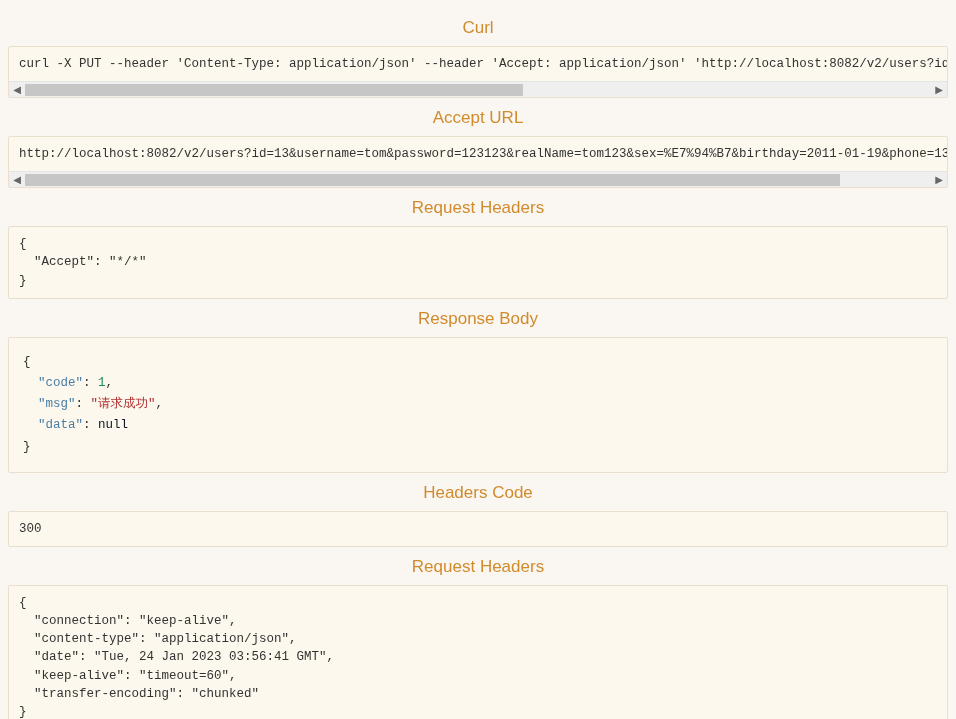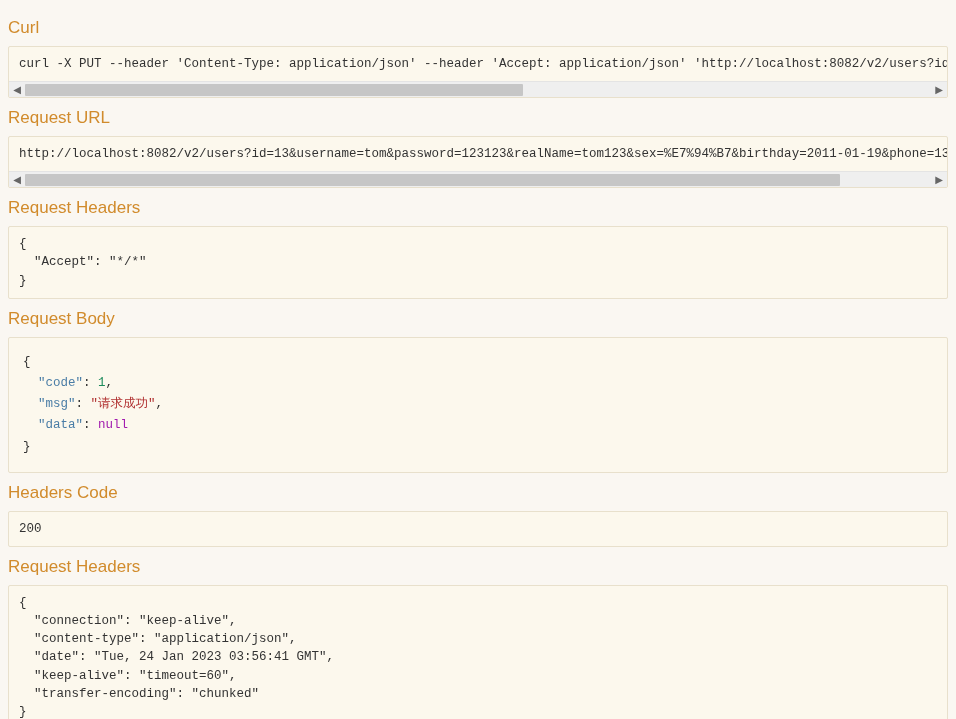--- a/index.html
+++ b/index.html
@@ -11,20 +11,21 @@
     font-size: 13px;
     color: #333;
     width: 956px;
   }
   h4.section-heading {
     font-size: 17px;
     font-weight: 500;
     color: #d18b2c;
     margin: 10px 0 8px 0;
     font-family: "Segoe UI", Arial, sans-serif;
+    text-align: center;
   }
   .code-block {
     background: #fcf8ed;
     border: 1px solid #e8e0cc;
     border-radius: 2px;
     padding: 8px 10px;
     font-family: Consolas, Menlo, "Courier New", monospace;
     font-size: 12.5px;
     line-height: 1.45;
     color: #333;
@@ -86,65 +87,65 @@
   .response-inner {
     font-family: Consolas, Menlo, "Courier New", monospace;
     font-size: 12.5px;
     line-height: 1.7;
     color: #333;
     white-space: pre;
   }
   .json-key { color: #4a7da6; }
   .json-num { color: #1b8a5a; }
   .json-str { color: #b03030; }
-  .json-null { color: #a21caf; }
+  .json-null { color: #0f172a; }
 </style>
 </head>
 <body>
 
 <h4 class="section-heading">Curl</h4>
 <div class="scroll-wrap">
   <div class="scroll-content">curl -X PUT --header 'Content-Type: application/json' --header 'Accept: application/json' 'http://localhost:8082/v2/users?id=13&amp;us</div>
   <div class="fake-scrollbar">
     <div class="arrow">◀</div>
     <div class="track">
       <div class="thumb" id="thumb-curl" style="left: 0px; width: 55%;"></div>
     </div>
     <div class="arrow">▶</div>
   </div>
 </div>
 
-<h4 class="section-heading">Request URL</h4>
+<h4 class="section-heading">Accept URL</h4>
 <div class="scroll-wrap">
   <div class="scroll-content">http://localhost:8082/v2/users?id=13&amp;username=tom&amp;password=123123&amp;realName=tom123&amp;sex=%E7%94%B7&amp;birthday=2011-01-19&amp;phone=13100000</div>
   <div class="fake-scrollbar">
     <div class="arrow">◀</div>
     <div class="track">
       <div class="thumb" id="thumb-url" style="left: 0px; width: 90%;"></div>
     </div>
     <div class="arrow">▶</div>
   </div>
 </div>
 
 <h4 class="section-heading">Request Headers</h4>
 <div class="code-block">{
   "Accept": "*/*"
 }</div>
 
-<h4 class="section-heading">Request Body</h4>
+<h4 class="section-heading">Response Body</h4>
 <div class="response-outer">
   <div class="response-inner" id="response-body-json">{
   <span class="json-key">"code"</span>: <span class="json-num">1</span>,
   <span class="json-key">"msg"</span>: <span class="json-str">"请求成功"</span>,
   <span class="json-key">"data"</span>: <span class="json-null">null</span>
 }</div>
 </div>
 
 <h4 class="section-heading">Headers Code</h4>
-<div class="code-block">200</div>
+<div class="code-block">300</div>
 
 <h4 class="section-heading">Request Headers</h4>
 <div class="code-block">{
   "connection": "keep-alive",
   "content-type": "application/json",
   "date": "Tue, 24 Jan 2023 03:56:41 GMT",
   "keep-alive": "timeout=60",
   "transfer-encoding": "chunked"
 }</div>
 

